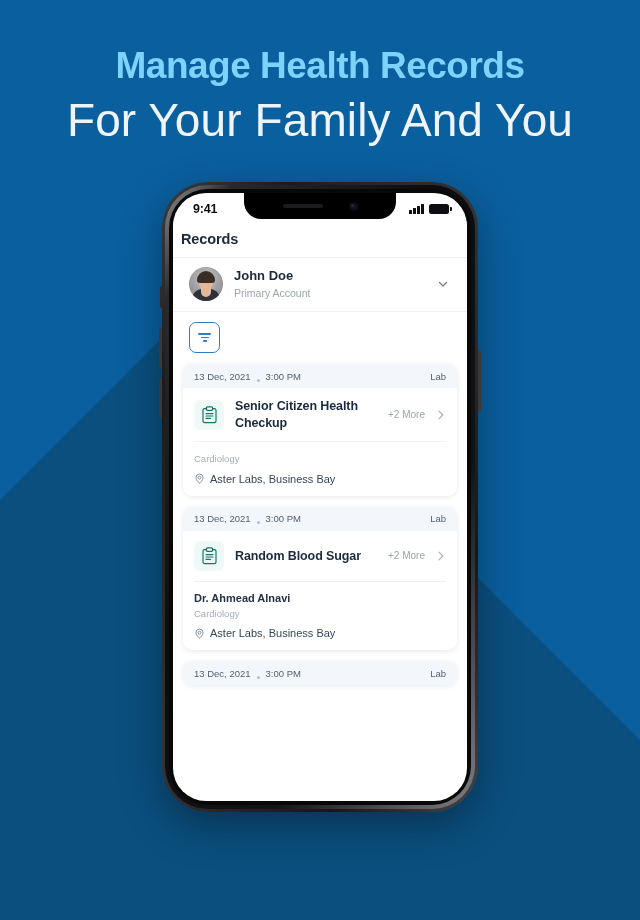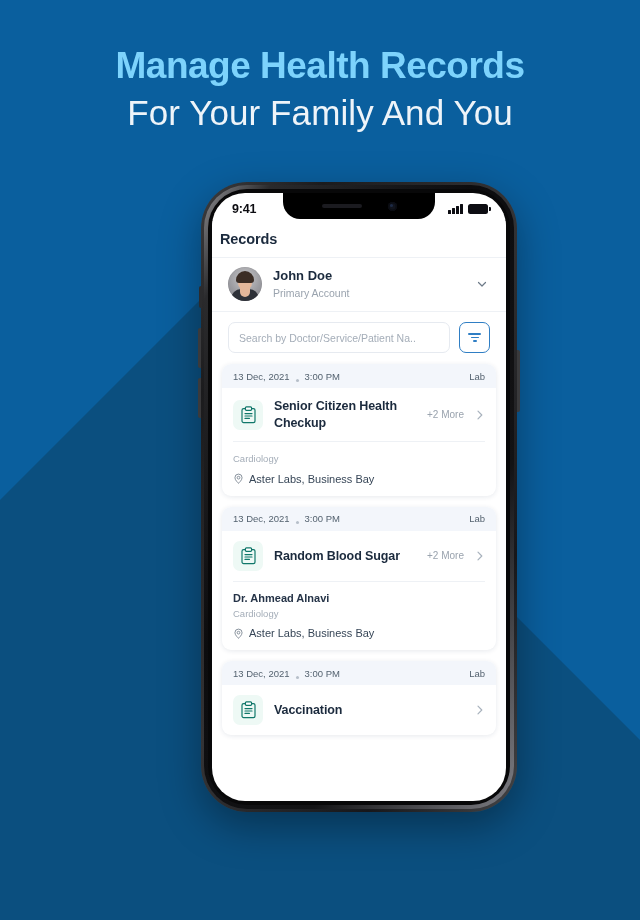--- a/index.html
+++ b/index.html
@@ -37,34 +37,33 @@
     display: block;
     color: #7dd3fc;
     font-size: 37px;
     font-weight: bold;
     letter-spacing: -0.5px;
     line-height: 1.18;
   }
   #headline .line2 {
     display: block;
     color: #eef4f9;
-    font-size: 35px;
+    font-size: 46px;
     font-weight: 300;
     letter-spacing: 0.1px;
     line-height: 1.32;
     margin-top: 2px;
   }
 
   
   #phone {
     position: absolute;
     left: 162px; top: 182px;
     width: 316px; height: 630px;
     z-index: 6;
-    margin-left: 39px;
   }
   .phone-outer {
     position: absolute; inset: 0;
     border-radius: 46px;
     background: linear-gradient(120deg,#3d3d3f 0%, #1b1b1d 18%, #343436 48%, #17171a 78%, #454547 100%);
     box-shadow: 0 14px 40px rgba(0,0,0,0.35);
   }
   .phone-mid {
     position: absolute; left: 3px; top: 3px; right: 3px; bottom: 3px;
     border-radius: 43px;
@@ -361,23 +360,20 @@
           <div class="profile-sub">Primary Account</div>
         </div>
         <div class="chev-down">
           <svg width="12" height="12" viewBox="0 0 12 12" fill="none">
             <path d="M2.5 4.5 L6 8 L9.5 4.5" stroke="#6d7a88" stroke-width="1.2" stroke-linecap="round" stroke-linejoin="round"></path>
           </svg>
         </div>
       </div>
 
       <div class="search-row">
-        <div class="search-box">
-          <input type="text" placeholder="Search by Doctor/Service/Patient Na.." style="">
-        </div>
         <div class="filter-btn">
           <div class="filter-glyph">
             <span></span>
               <span></span>
               <span></span>
           </div>
         </div>
       </div>
 
       <div class="list">
@@ -465,34 +461,18 @@
 
         <div class="record-card">
           <div class="card-head">
             <div class="meta">
               <span>13 Dec, 2021</span>
               <span class="dot"></span>
               <span>3:00 PM</span>
             </div>
             <div class="tag">Lab</div>
           </div>
-          <div class="card-main">
-            <div class="clip-icon">
-              <svg width="17" height="18" viewBox="0 0 17 18" fill="none">
-                <rect x="2" y="2.6" width="13" height="14" rx="1.6" stroke="#10776a" stroke-width="1.2"></rect>
-                <rect x="5.4" y="0.9" width="6.2" height="3.4" rx="1" fill="#ffffff" stroke="#10776a" stroke-width="1.2"></rect>
-                <path d="M5 7.6h7M5 10h7M5 12.4h4.4" stroke="#10776a" stroke-width="1.2" stroke-linecap="round"></path>
-              </svg>
-            </div>
-            <div class="svc-title">Vaccination</div>
-            <div class="more-label"></div>
-            <div class="chev-right">
-              <svg width="10" height="14" viewBox="0 0 10 14" fill="none">
-                <path d="M3 3.2 L6.8 7 L3 10.8" stroke="#a8b2bd" stroke-width="1.2" stroke-linecap="round" stroke-linejoin="round"></path>
-              </svg>
-            </div>
-          </div>
         </div>
 
       </div>
     </div>
   </div>
 </div>
 
 </body></html>

